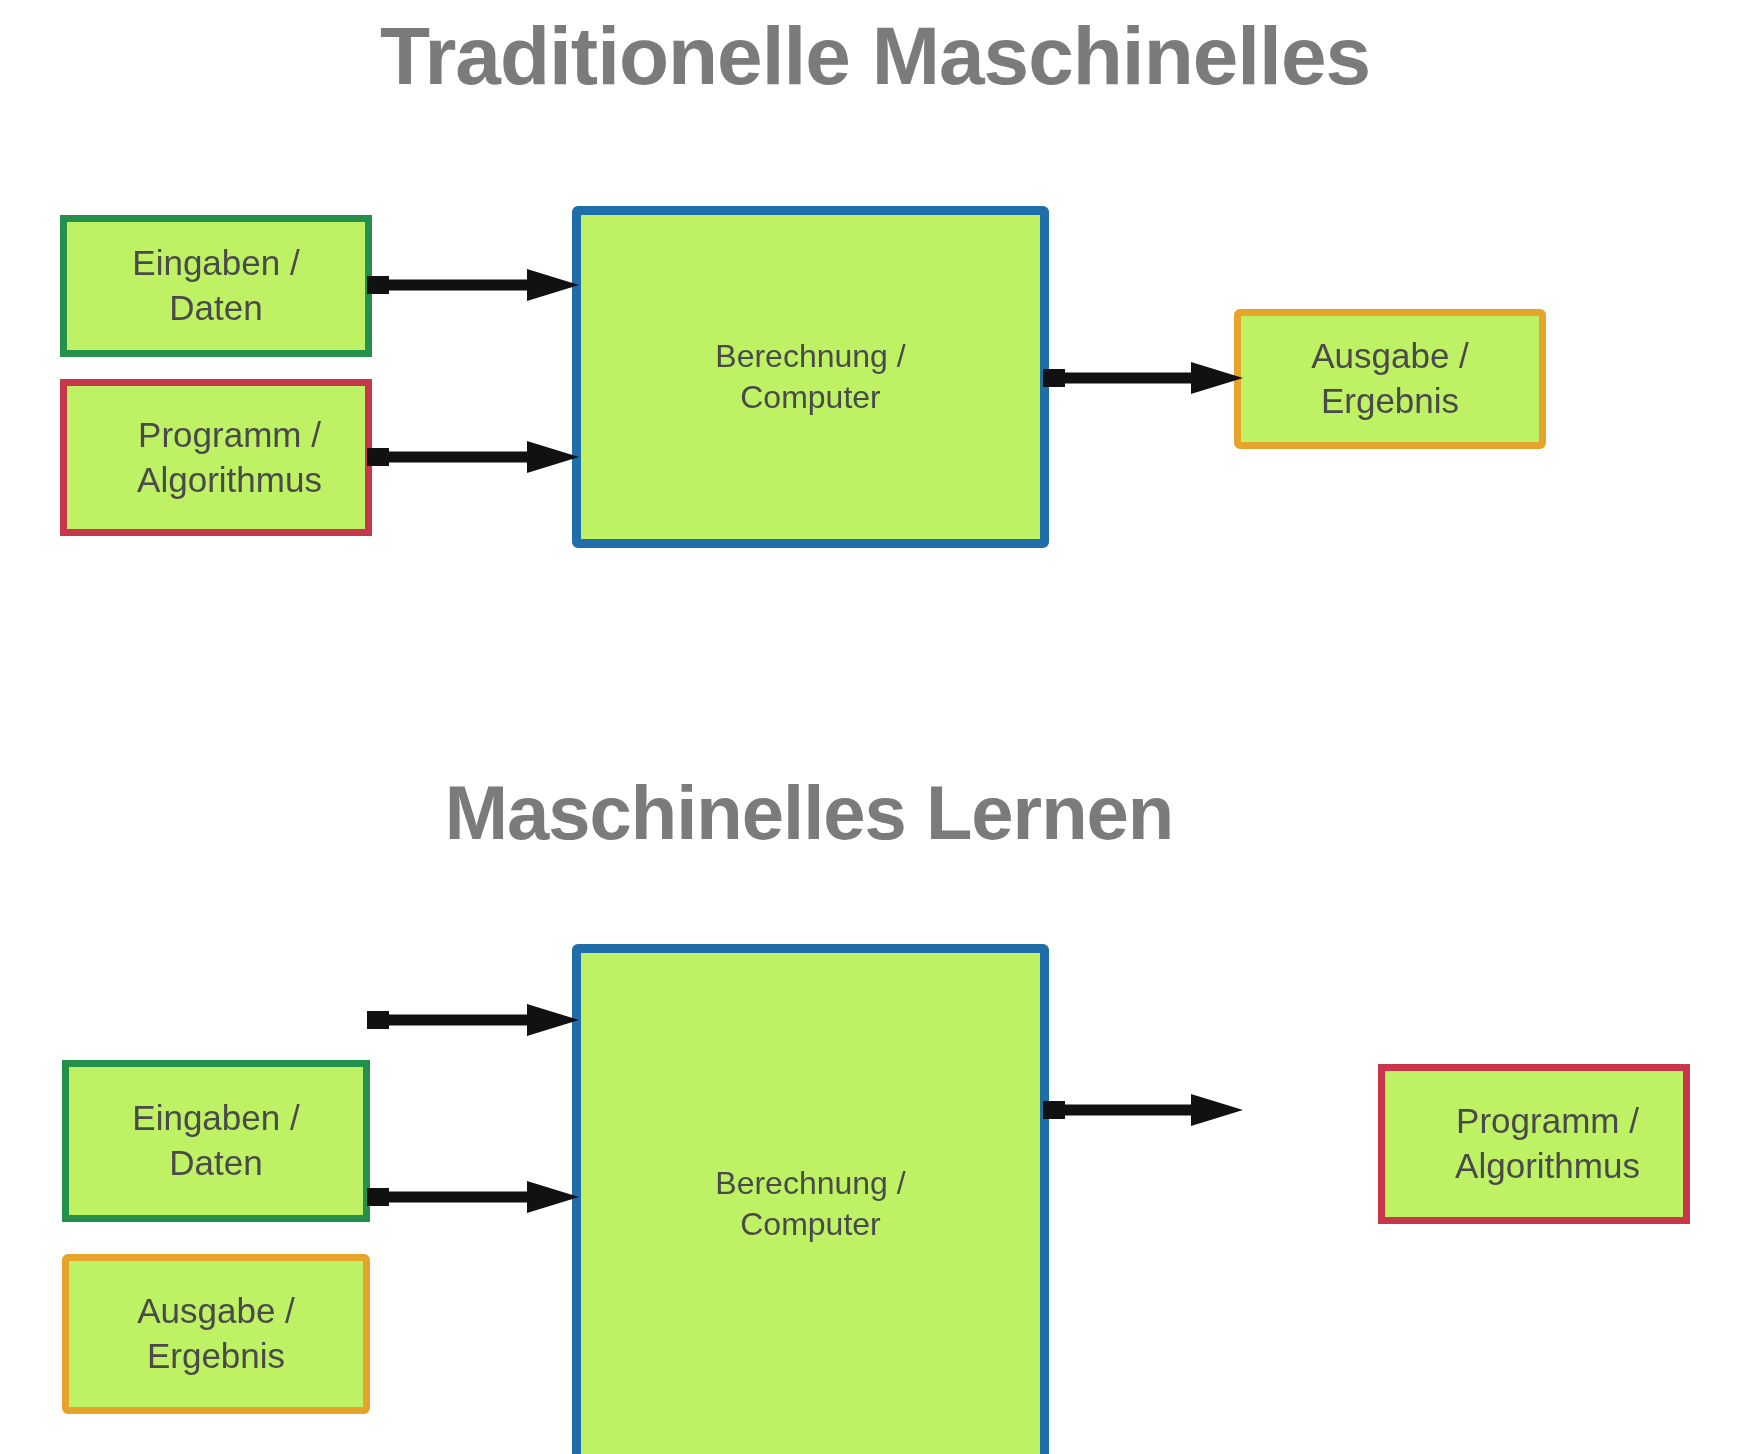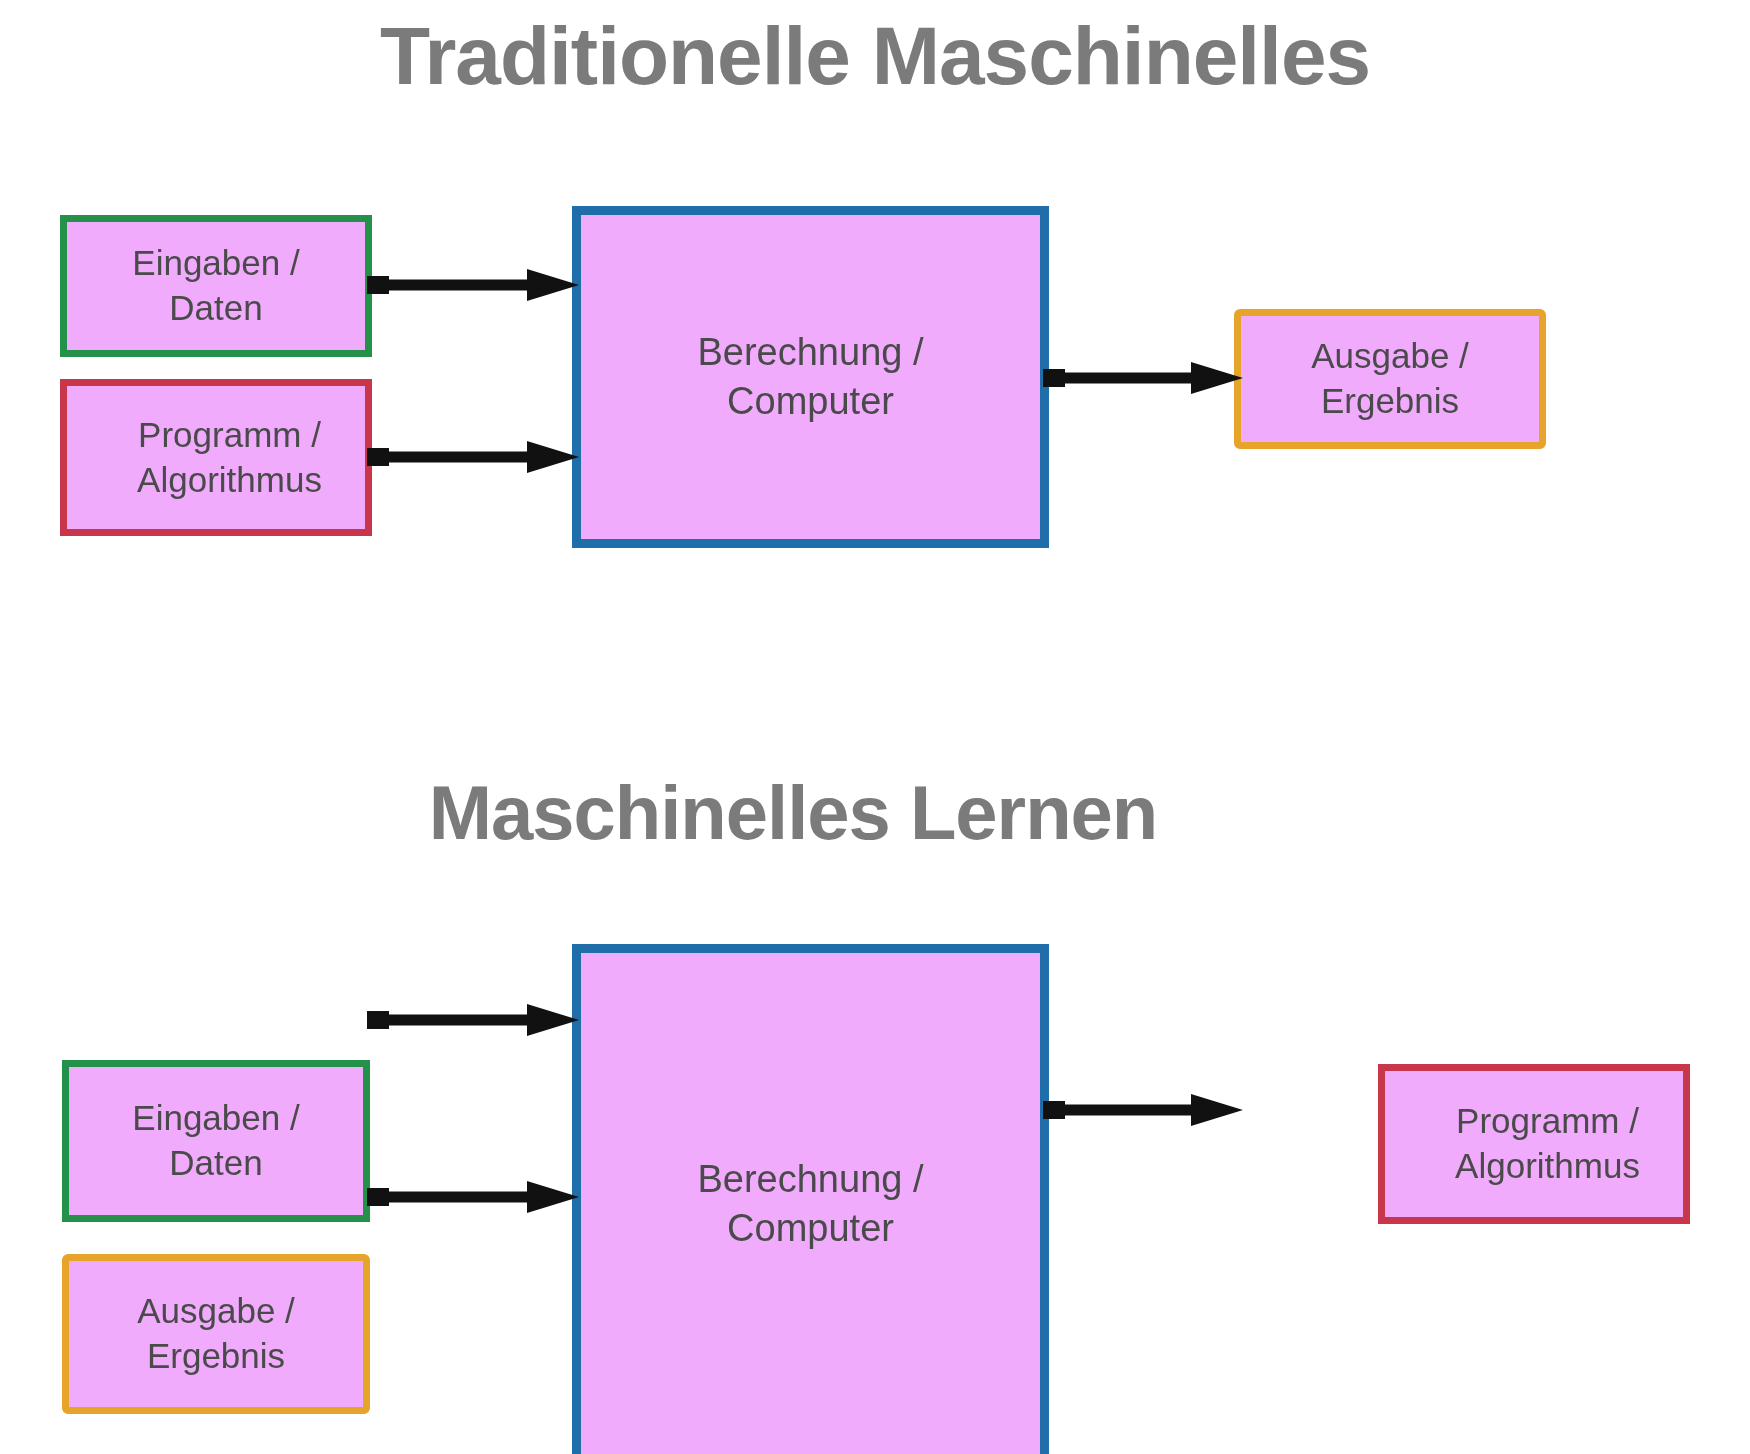--- a/index.html
+++ b/index.html
@@ -31,54 +31,54 @@
     white-space: nowrap;
   }
   #title-traditional {
     left: 0;
     top: 8px;
     width: 1750px;
     font-size: 82px;
     line-height: 96px;
   }
   #title-ml {
-    left: 0;
+    left: 16px;
     top: 768px;
     width: 1514px;
     font-size: 76px;
     line-height: 90px;
     padding-left: 36px;
   }
 
   
   .node {
     position: absolute;
     box-sizing: border-box;
     display: flex;
     align-items: center;
     justify-content: center;
-    background: #f0abfc;
+    background: #bef264;
     border-style: solid;
     color: #4a4a4a;
     text-align: center;
     font-weight: normal;
   }
   .node .node-label {
     display: block;
     white-space: pre-line;
     line-height: 1.28;
   }
 
   .node.green  { border-color: #24914a; }
   .node.red    { border-color: #c8364b; padding-left: 27px; }
   .node.orange { border-color: #e6a42b; border-radius: 6px; }
   .node.blue   { border-color: #1f6eaa; }
 
   .node.small  { border-width: 7px; font-size: 35px; }
-  .node.blue   { border-width: 9px; font-size: 38px; }
+  .node.blue   { border-width: 9px; font-size: 32px; border-radius: 6px; }
 
   
   .arrow {
     position: absolute;
     height: 40px;
     display: block;
   }
   .arrow svg { display: block; overflow: visible; }
 
   

